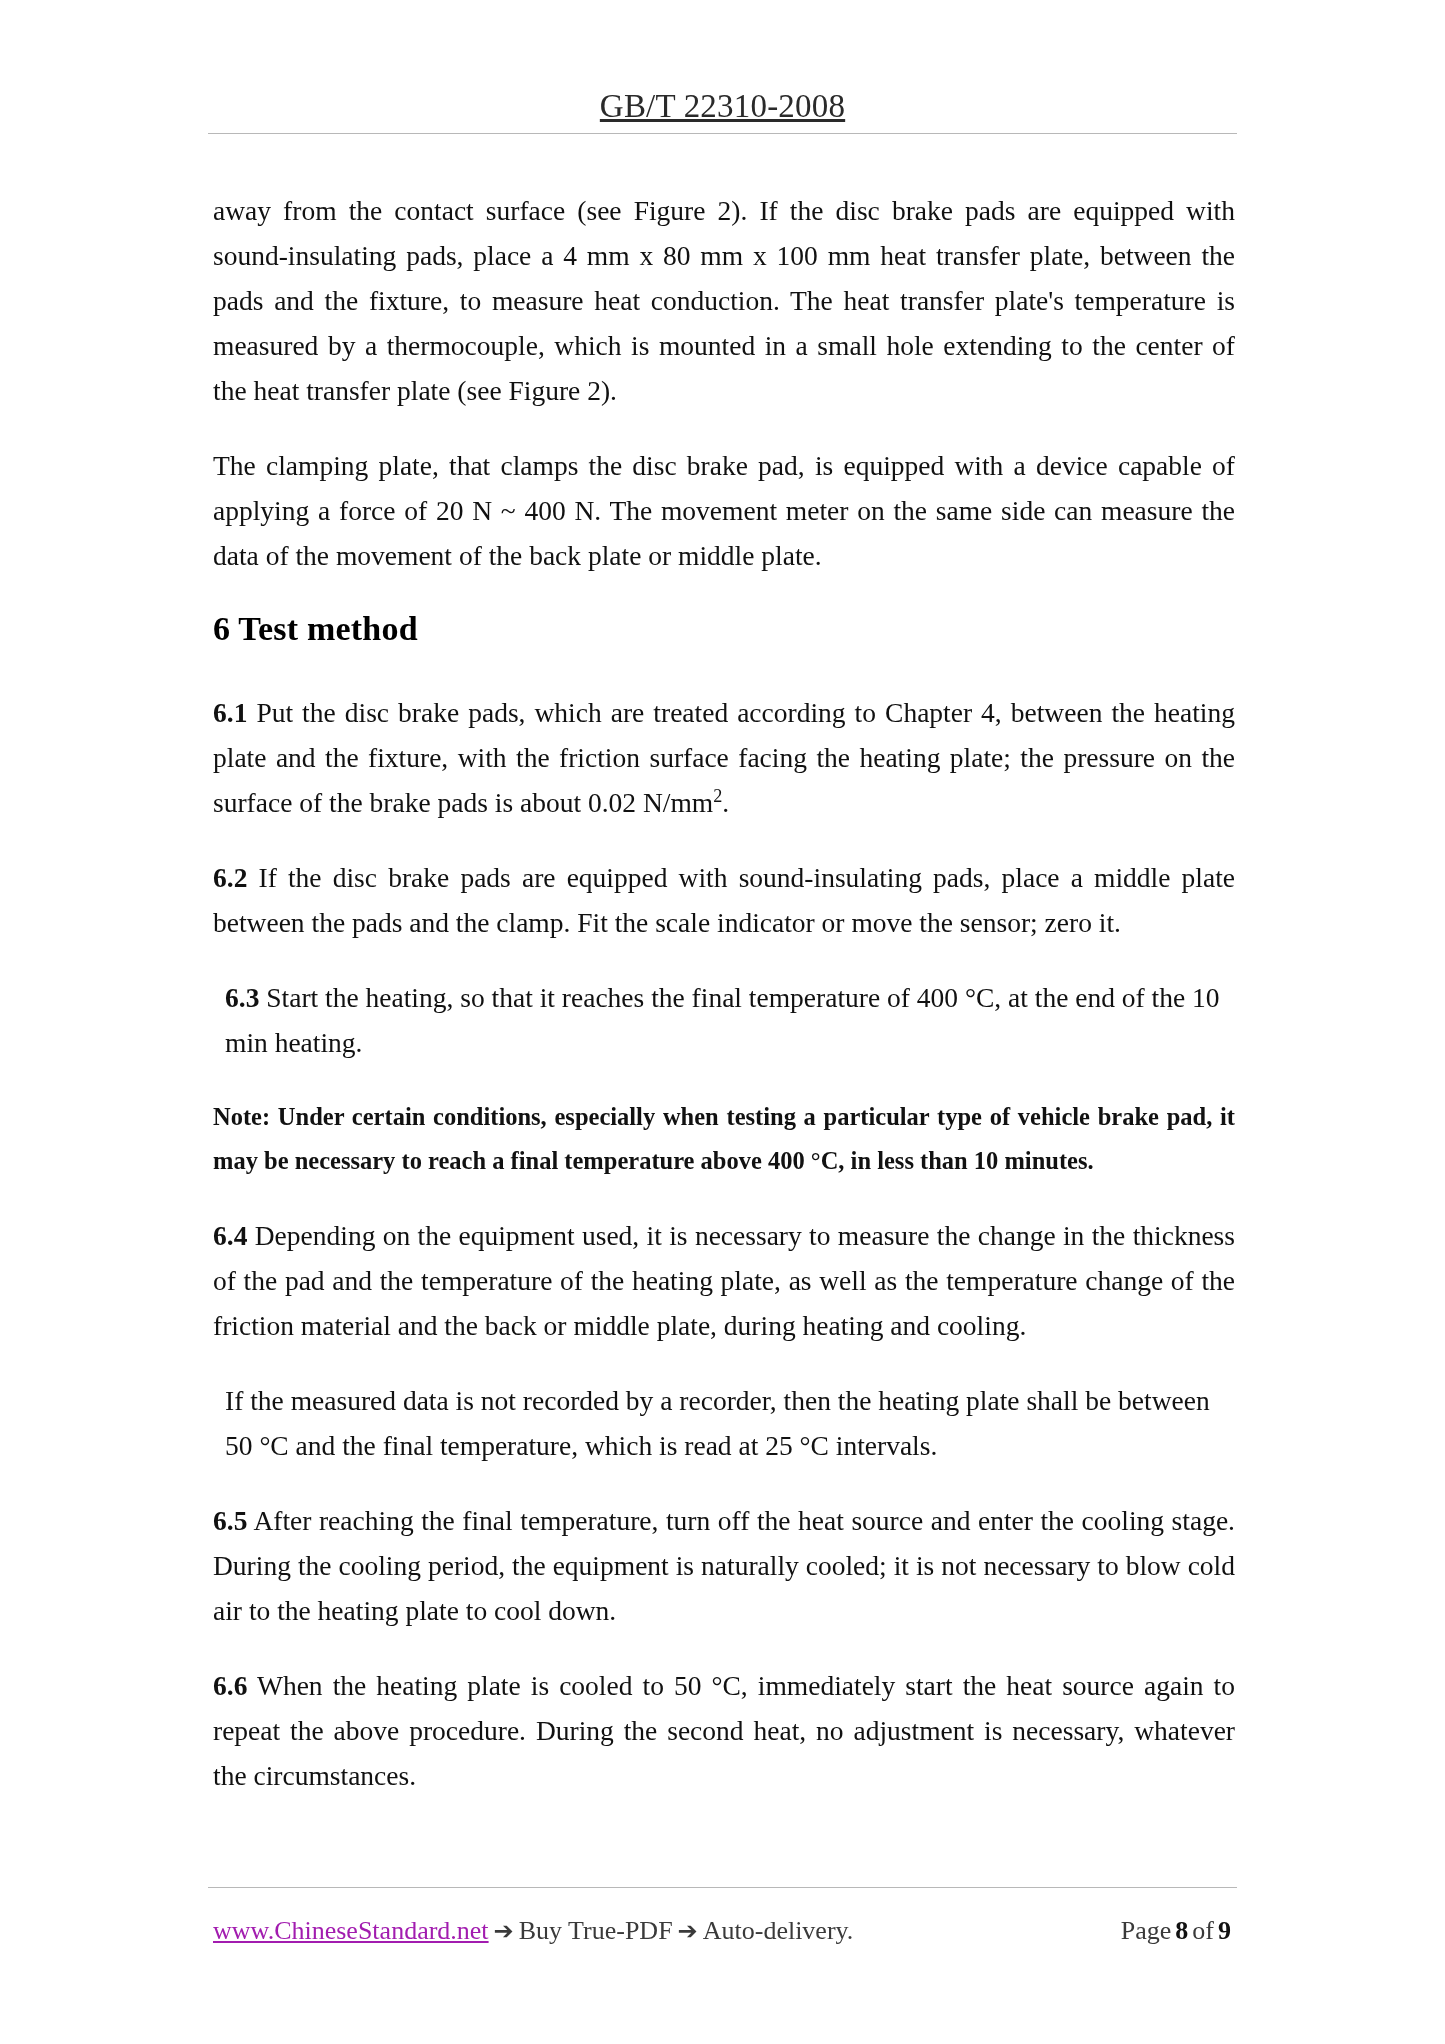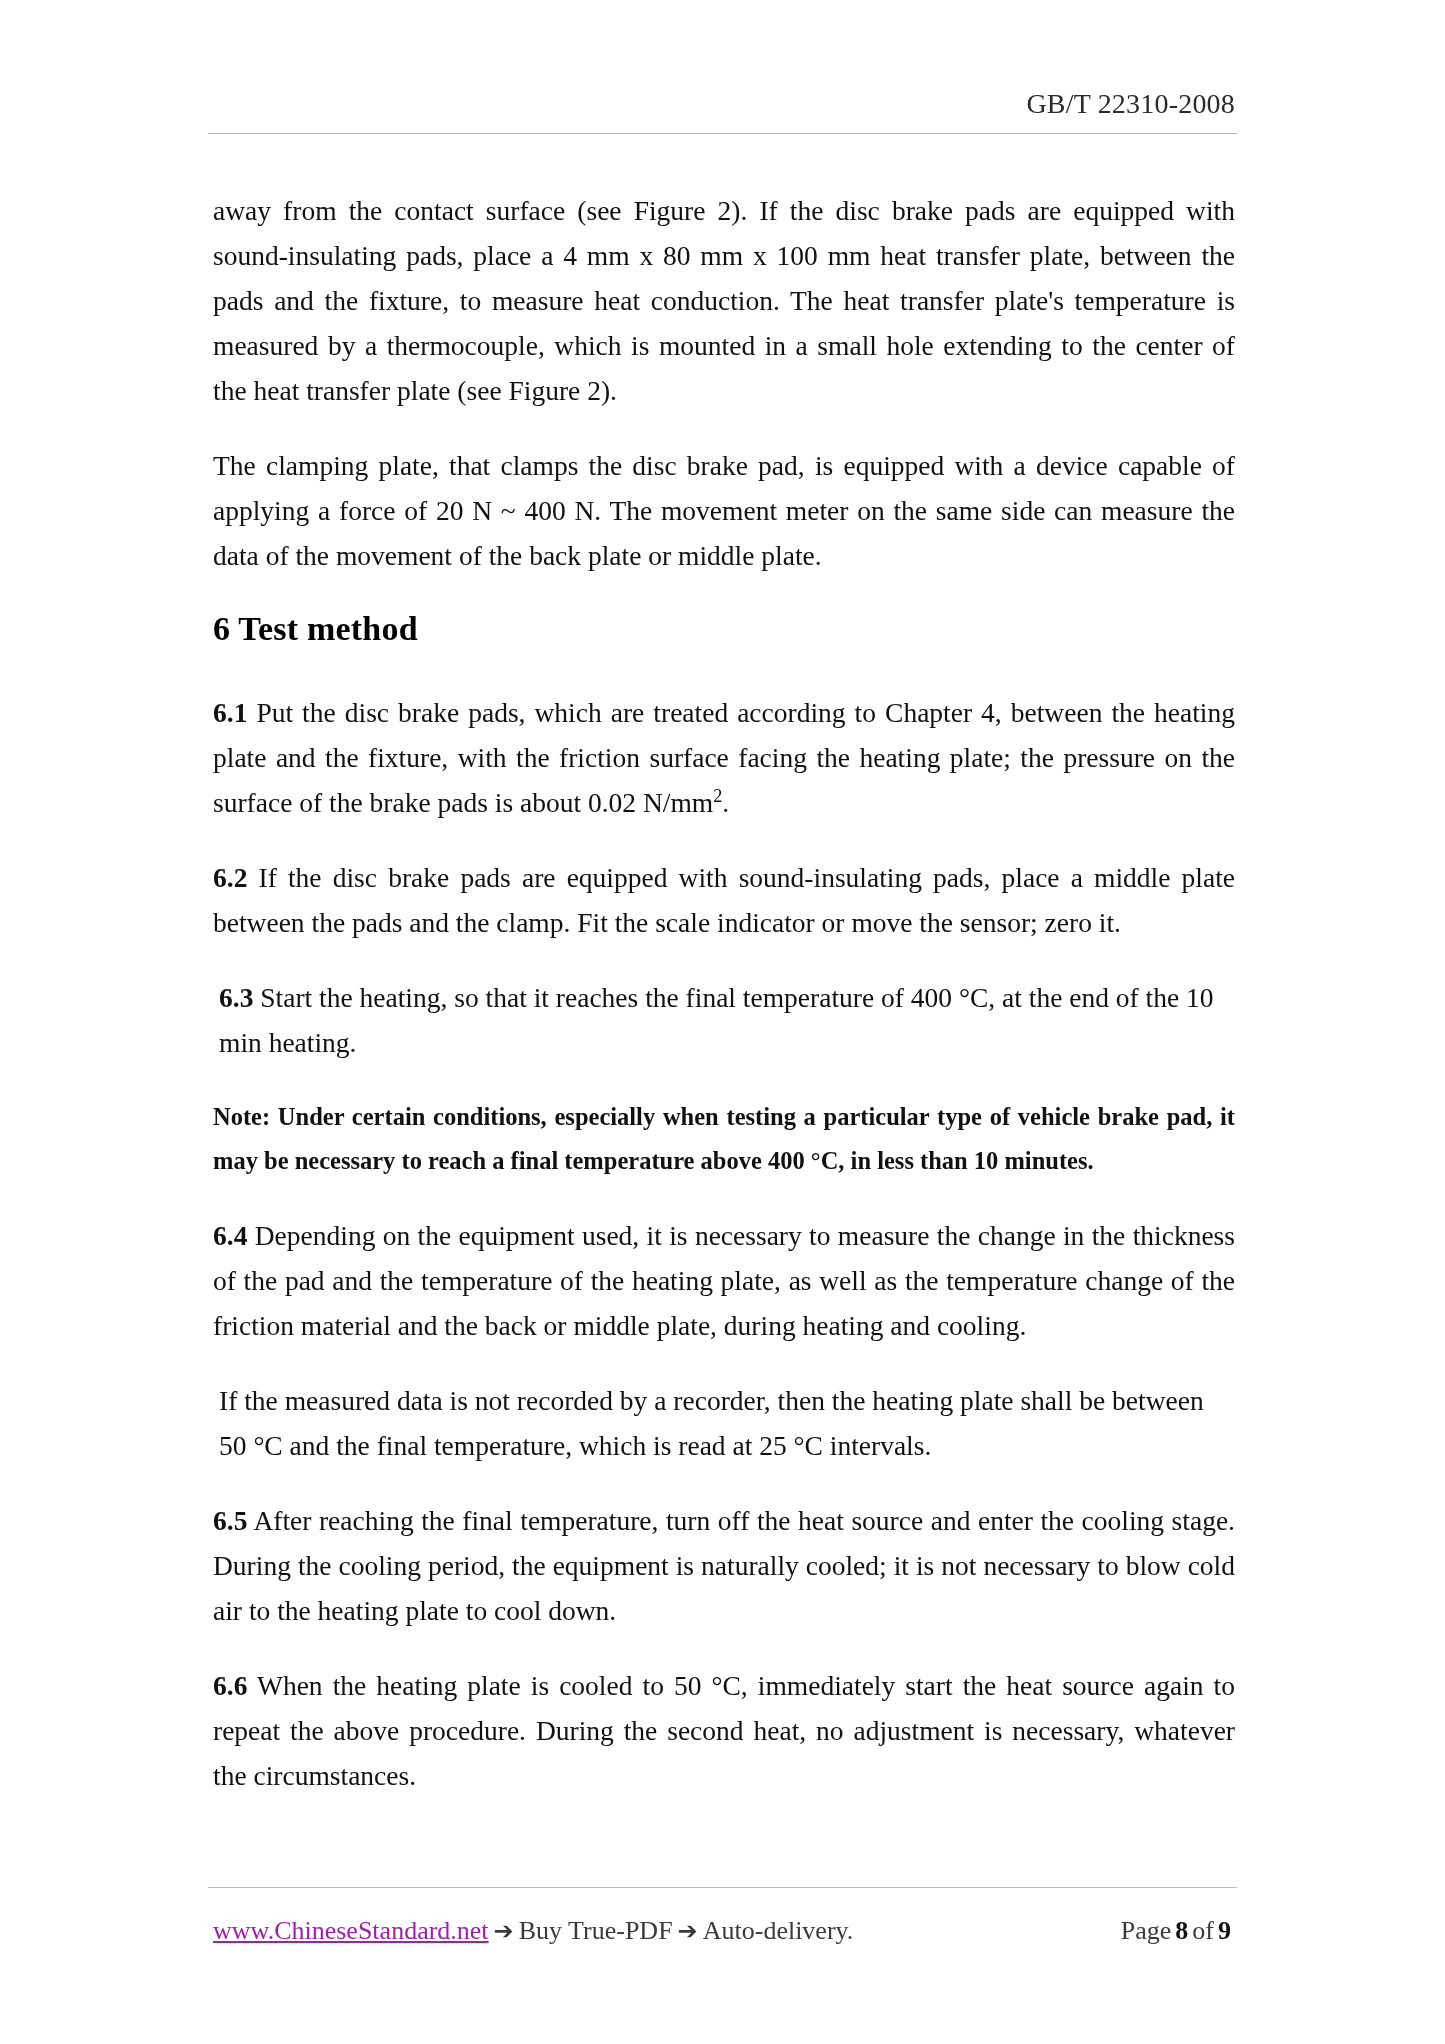--- a/index.html
+++ b/index.html
@@ -15,24 +15,25 @@
     background: #ffffff;
     font-family: "Liberation Serif", "DejaVu Serif", serif;
     color: #1a1a1a;
     box-sizing: border-box;
   }
   .header {
     position: absolute;
     top: 88px;
     left: 210px;
     right: 210px;
-    text-align: right;
-    font-size: 28px;
+    text-align: center;
+    font-size: 33px;
     color: #2a2a2a;
     letter-spacing: 0.2px;
+    text-decoration: underline;
   }
   .header-rule {
     position: absolute;
     top: 133px;
     left: 208px;
     right: 208px;
     border-top: 1.5px solid #b8b8b8;
   }
   .content {
     position: absolute;
@@ -42,21 +43,21 @@
   }
   p.body {
     margin: 16px 0 30px 0;
     font-size: 27.5px;
     line-height: 45px;
     text-align: justify;
     text-justify: inter-word;
     color: #111111;
   }
   p.tight {
-    margin: 0 0 30px 6px;
+    margin: 0 0 30px 12px;
     font-size: 27.5px;
     line-height: 45px;
     text-align: left;
     color: #111111;
   }
   p.note {
     margin: 0 0 30px 0;
     font-size: 24.5px;
     line-height: 44px;
     text-align: justify;

